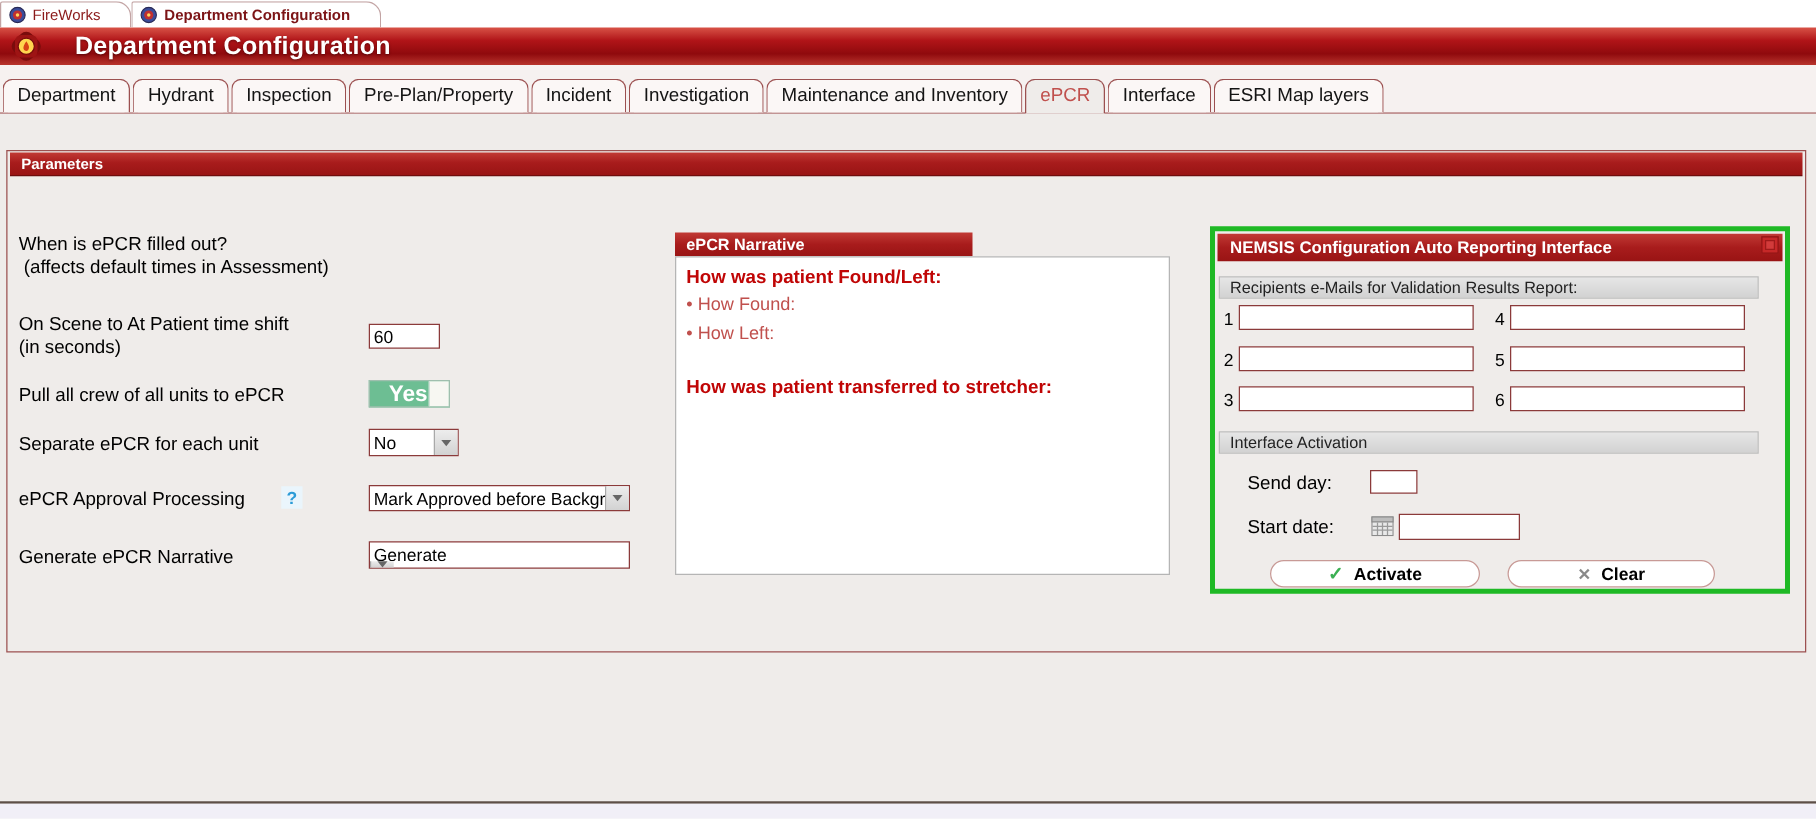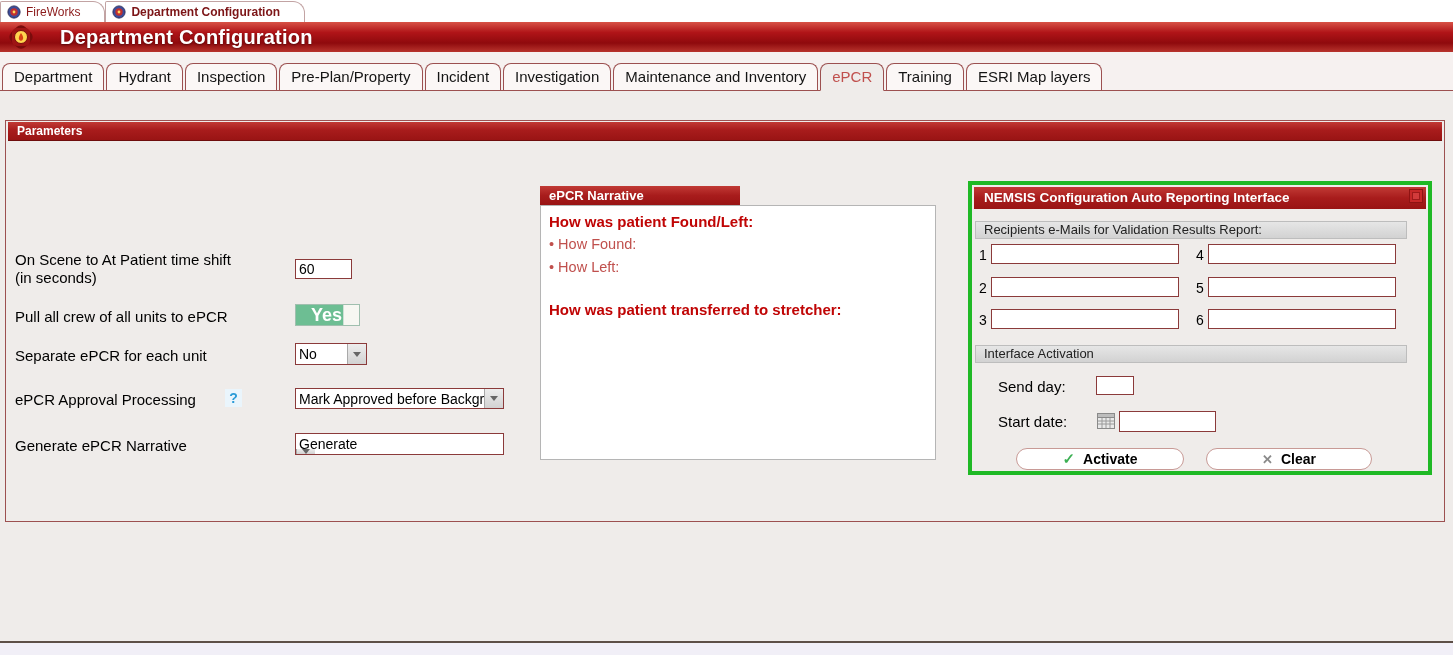--- a/index.html
+++ b/index.html
@@ -97,21 +97,21 @@
   .toggle-label { flex:1; text-align:center; padding-left:14px; color:#fff; font-weight:bold; font-size:18px; }
   .toggle-knob { width:16px; height:20px; background:#F7F7F2; border-left:1px solid #cfe0d6; }
 
   .help-icon {
     position:absolute; width:17px; height:18px; background:#EAF5FC;
     color:#2B9BD7; font-weight:bold; font-size:14px; text-align:center; line-height:18px;
   }
 
   
   .narr-header {
-    position:absolute; left:534px; top:65px; width:200px; height:19px;
+    position:absolute; left:534px; top:65px; width:238px; height:19px;
     background:linear-gradient(180deg,#C13A35 0%, #A81C1C 50%, #991414 100%);
     color:#fff; font-weight:bold; font-size:13px; line-height:19px; padding-left:9px;
   }
   .narr-body {
     position:absolute; left:534px; top:84px; width:396px; height:255px;
     background:#fff; border:1px solid #B5B5B5; padding:5px 8px;
     overflow:hidden;
   }
   .narr-heading { color:#C00505; font-weight:bold; font-size:15px; line-height:22px; }
   .narr-bullet  { color:#C0504D; font-size:14.5px; line-height:23px; }
@@ -195,28 +195,32 @@
 
 <div class="tab-strip">
   <div class="ntab">Department</div>
   <div class="ntab">Hydrant</div>
   <div class="ntab">Inspection</div>
   <div class="ntab">Pre-Plan/Property</div>
   <div class="ntab">Incident</div>
   <div class="ntab">Investigation</div>
   <div class="ntab">Maintenance and Inventory</div>
   <div class="ntab active">ePCR</div>
-  <div class="ntab">Training</div>
+  <div class="ntab">Interface</div>
   <div class="ntab">ESRI Map layers</div>
 </div>
 
 <div class="content">
   <div class="params-box">
     <div class="params-header">Parameters</div>
 
+    <div class="flabel" style="top:66px;">
+      <div>When is ePCR filled out?</div>
+      <div style="padding-left:4px;">(affects default times in Assessment)</div>
+    </div>
 
     <div class="flabel" style="top:130px;">
       <div>On Scene to At Patient time shift</div>
       <div>(in seconds)</div>
     </div>
     <input class="txtinput" style="left: 289px; top: 138px; width: 57px; height: 20px;" value="60">
 
     <div class="flabel" style="top:187px;">Pull all crew of all units to ePCR</div>
     <div class="toggle" style="left:289px; top:183px;">
       <span class="toggle-label">Yes</span>

